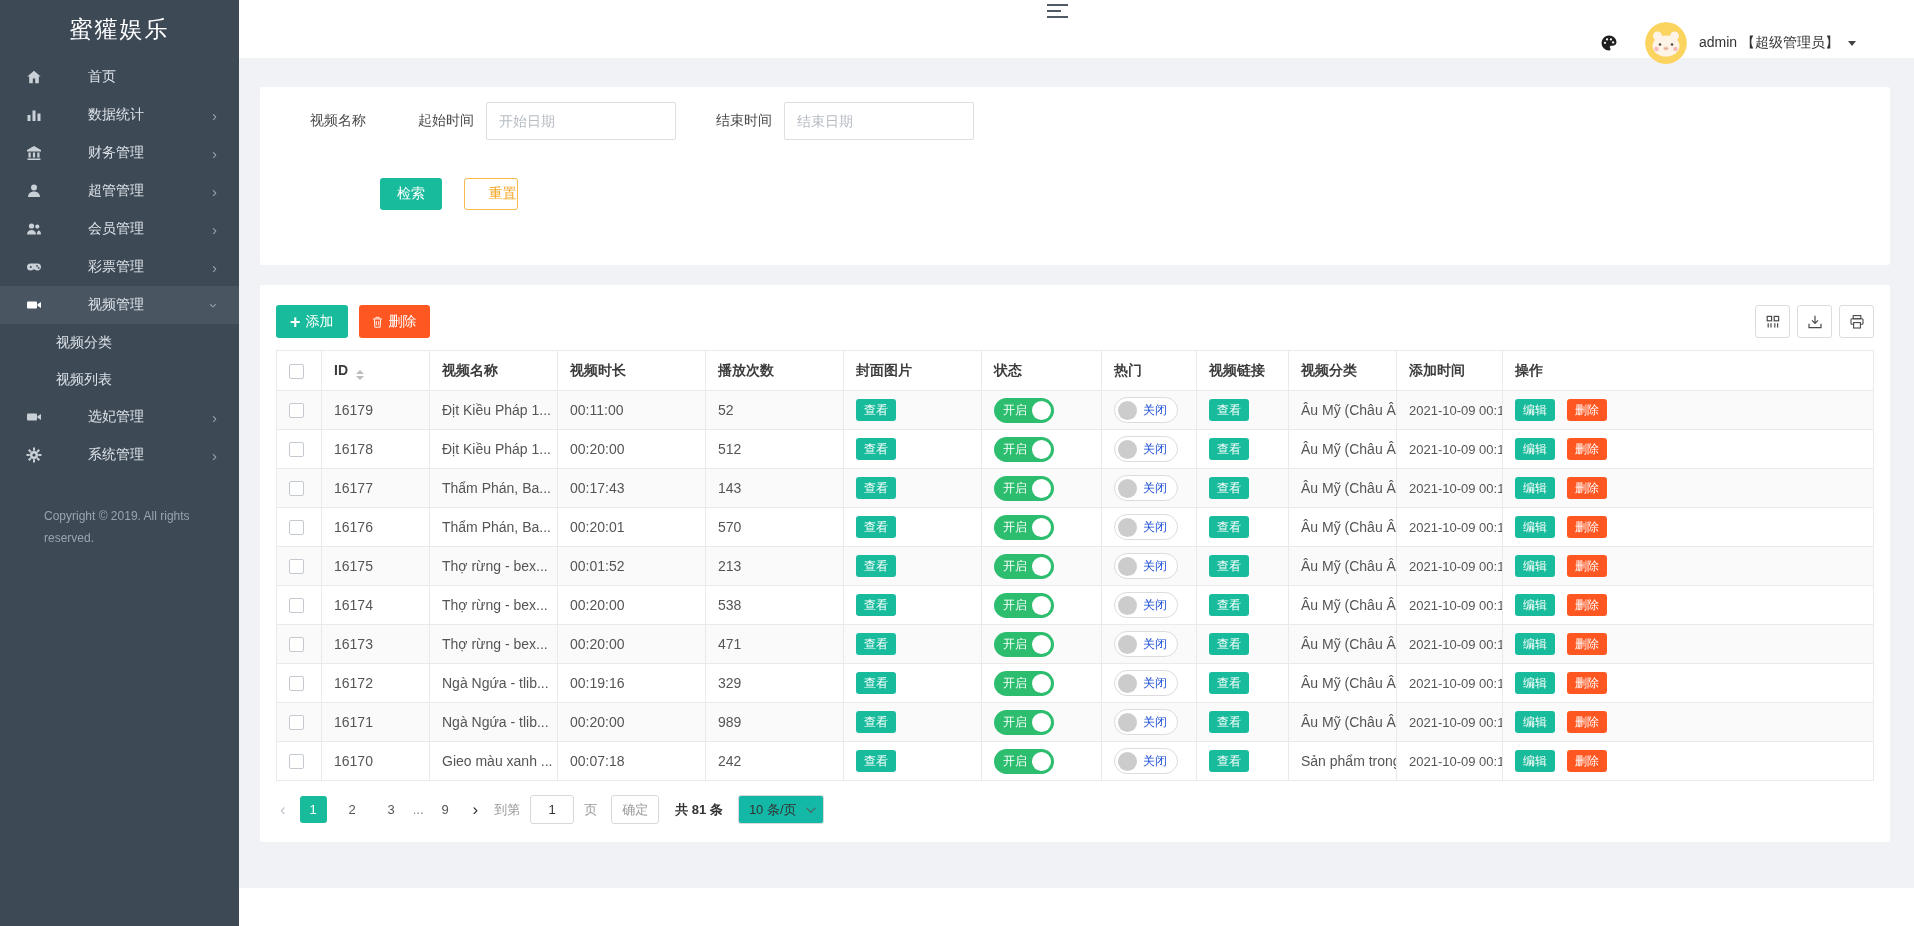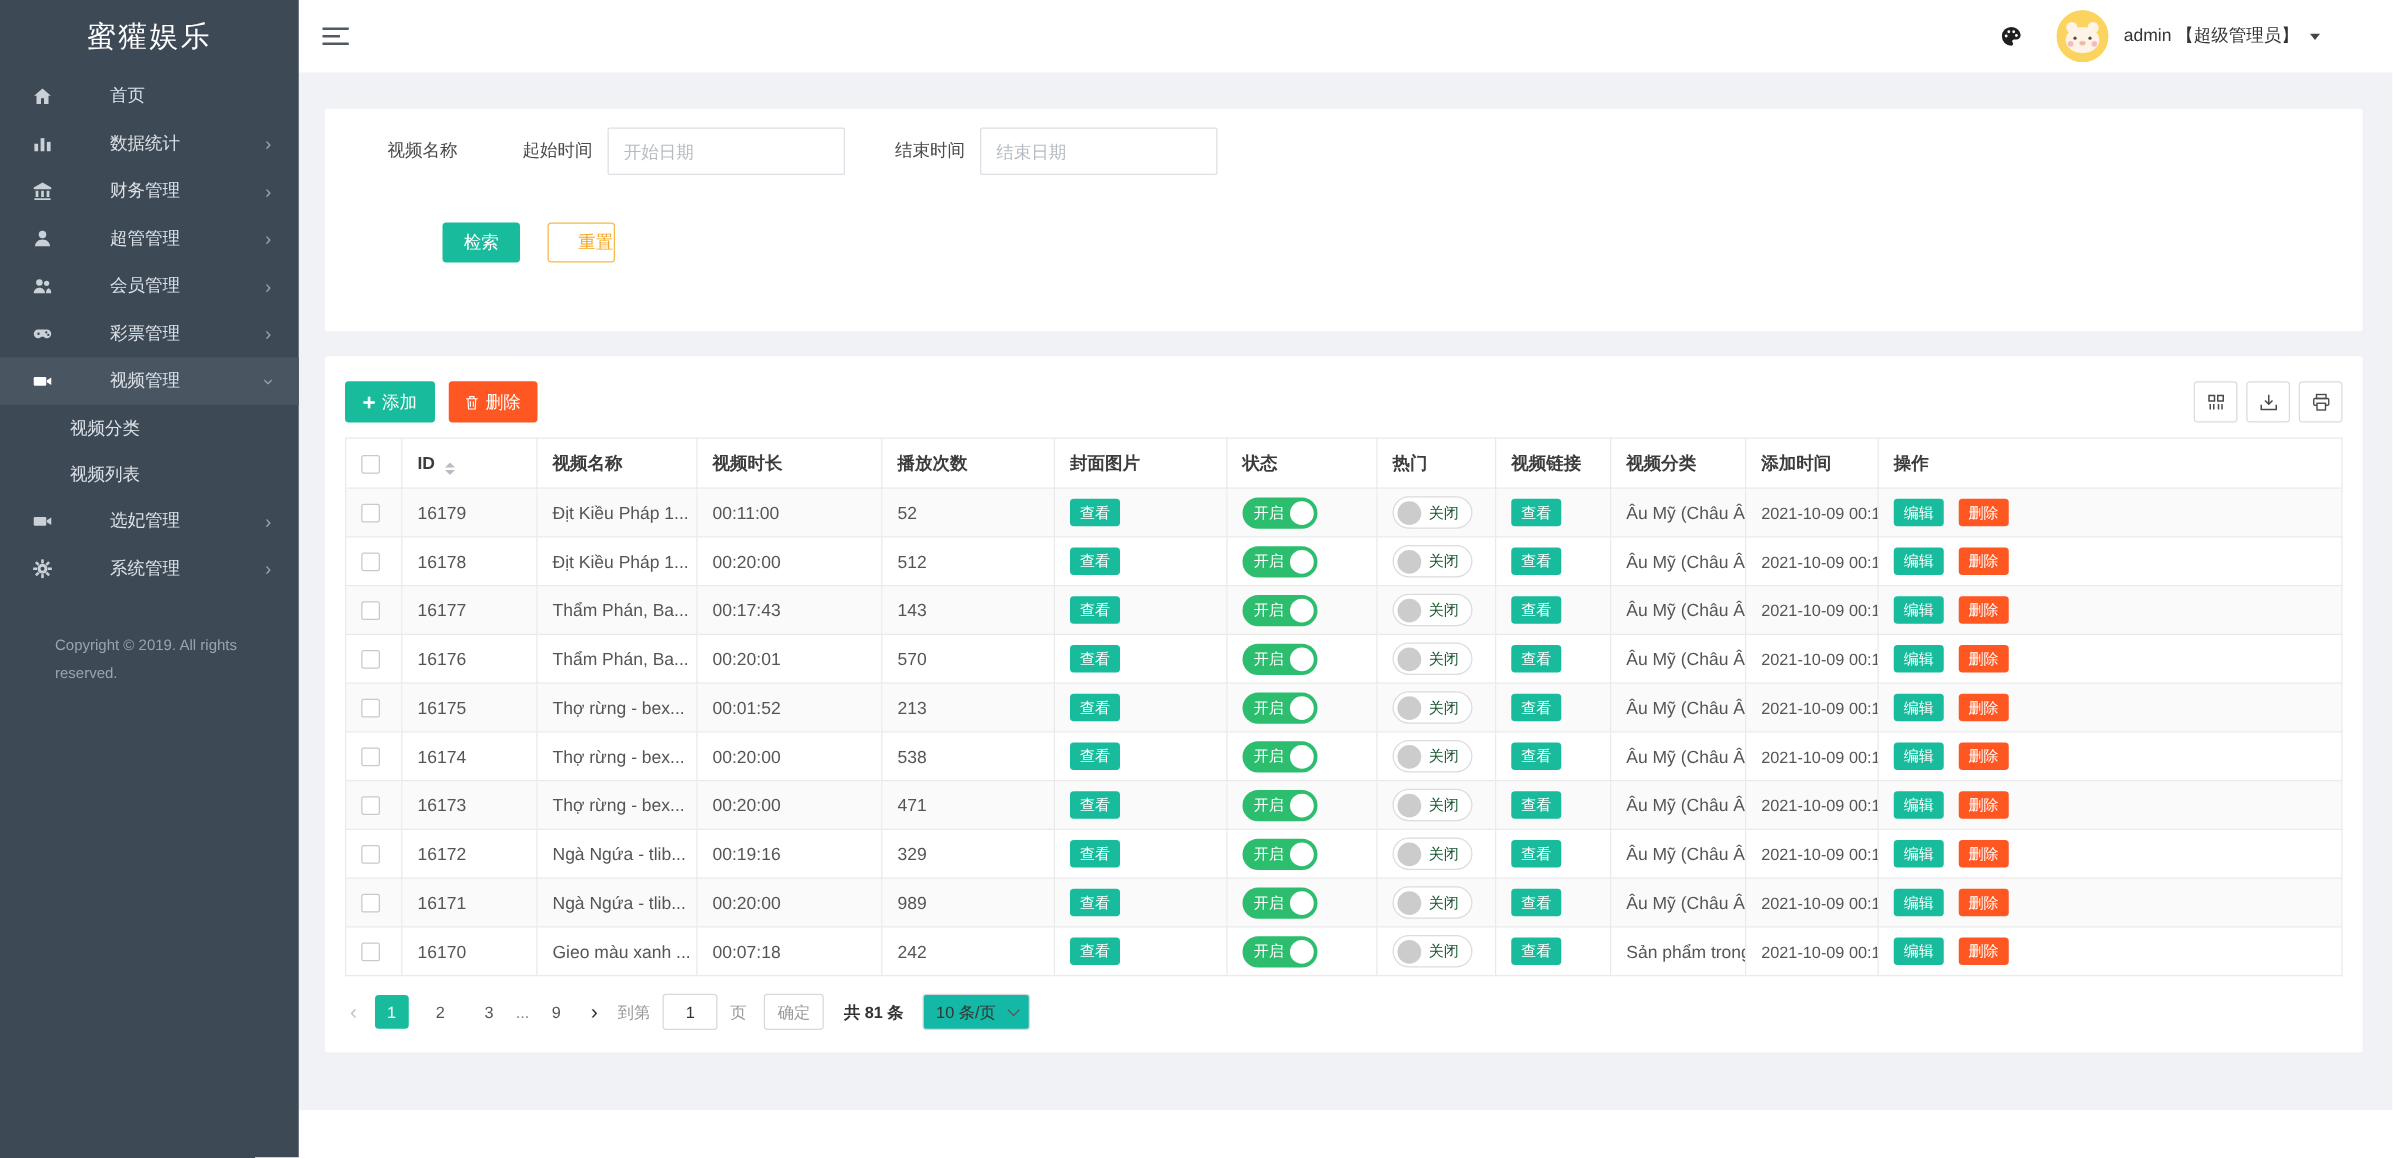--- a/index.html
+++ b/index.html
@@ -13,41 +13,41 @@
   .menu-item { height:38px; display:flex; align-items:center; padding:0 22px 0 25px; color:#dce2e8; font-size:14px; cursor:pointer;gap:32px; }
   .menu-item .mi-icon { width:17px; height:17px; margin-right:14px; flex:0 0 17px; display:flex; align-items:center; justify-content:center; }
   .menu-item .chev { margin-left:auto; color:#9aa4ae; font-size:15px; line-height:1; display:inline-block; }
   .menu-item.active { background:#4a5562; }
   .menu-item.active .chev { transform:rotate(90deg); }
   .submenu-item { height:37px; display:flex; align-items:center; padding-left:56px; color:#dce2e8; font-size:14px; cursor:pointer; }
   .copyright { margin-top:32px; padding:0 20px; color:#9aa4ad; font-size:12px; line-height:1.8;margin-left:24px; }
 
   
   .main { position:absolute; left:239px; top:0; width:1675px; }
-  .topbar { height:58px; background:#fff; display:flex; align-items:center; padding:0 58px 0 19px; }
+  .topbar { height:58px; background:#fff; display:flex; align-items:center; padding:0 58px 0 19px;flex-direction:column; }
   .hamburger { width:21px; cursor:pointer; }
   .hamburger span { display:block; height:2px; background:#505a64; margin:4px 0; }
   .hamburger span:nth-child(2) { width:68%; }
   .topbar-right { margin-left:auto; display:flex; align-items:center; }
   .palette { width:18px; height:18px; margin-right:27px; cursor:pointer; }
   .avatar { width:42px; height:42px; border-radius:50%; overflow:hidden; margin-right:12px; cursor:pointer; flex:0 0 42px; }
   .username { font-size:14px; color:#333; cursor:pointer; display:flex; align-items:center; white-space:nowrap; }
   .caret { width:0; height:0; border-left:4px solid transparent; border-right:4px solid transparent; border-top:5px solid #444; margin-left:9px; }
 
   .content { background:#f0f2f5; height:830px; padding:29px 24px 0 21px; }
   .card { background:#fff; border-radius:2px; }
 
   
   .search-card { height:178px; padding:15px 24px 0 50px; margin-bottom:20px; }
   .filter-row { display:flex; align-items:center; }
   .filter-group { display:flex; align-items:center; margin-right:40px; }
   .filter-label { font-size:14px; color:#4a4a4a; margin-right:12px; white-space:nowrap; }
   .filter-input { width:190px; height:38px; border:1px solid #dcdfe3; border-radius:2px; padding:0 12px; font-size:14px; color:#333; outline:none; font-family:inherit; background:#fff; }
   .filter-input::placeholder { color:#b6bcc3; }
-  .btn-row { margin-top:38px; margin-left:44px; display:flex; }
+  .btn-row { margin-top:38px; margin-left:70px; display:flex; }
   .btn-search { width:62px; height:32px; background:#18bc9c; border:none; color:#fff; font-size:14px; border-radius:3px; cursor:pointer; font-family:inherit; }
   .btn-reset { width:54px; height:32px; background:#fff; border:1px solid #f8b84a; color:#f5a623; font-size:14px; border-radius:3px; margin-left:22px; cursor:pointer; font-family:inherit;padding-left:23px; }
 
   
   .table-card { padding:20px 16px 18px; }
   .toolbar { display:flex; align-items:center; margin-bottom:12px; }
   .btn-add { height:33px; padding:0 14px; background:#18bc9c; color:#fff; border:none; border-radius:3px; font-size:14px; cursor:pointer; display:flex; align-items:center; font-family:inherit; }
   .btn-add .plus { font-size:18px; margin-right:5px; font-weight:bold; line-height:1; }
   .btn-delete { height:33px; padding:0 13px; background:#ff5722; color:#fff; border:none; border-radius:3px; font-size:14px; cursor:pointer; display:flex; align-items:center; margin-left:11px; font-family:inherit; }
   .btn-delete svg { margin-right:6px; }
@@ -67,21 +67,21 @@
   .sort .up { border-bottom:4px solid #b9bdc2; margin-bottom:2px; }
   .sort .down { border-top:4px solid #b9bdc2; }
 
   .pill-btn { display:inline-block; padding:5px 8px; border-radius:3px; font-size:12px; color:#fff; cursor:pointer; line-height:1; }
   .teal { background:#18bc9c; }
   .orange { background:#ff5722; }
   .gap { margin-right:8px; }
 
   .sw-on { display:inline-flex; align-items:center; height:25px; background:#2cbe6e; border-radius:13px; padding:0 3px 0 9px; color:#fff; font-size:12px; cursor:pointer; }
   .sw-on .knob { width:19px; height:19px; background:#fff; border-radius:50%; margin-left:5px; }
-  .sw-off { display:inline-flex; align-items:center; height:26px; background:#fff; border:1px solid #dcdcdc; border-radius:14px; padding:0 10px 0 3px; color:#14532d; font-size:12px; cursor:pointer; }
+  .sw-off { display:inline-flex; align-items:center; height:26px; background:#fff; border:1px solid #dcdcdc; border-radius:14px; padding:0 10px 0 3px; color:#1d4ed8; font-size:12px; cursor:pointer; }
   .sw-off .knob { width:19px; height:19px; background:#ccc; border-radius:50%; margin-right:6px; }
 
   
   .pagination { display:flex; align-items:center; margin-top:14px; padding-left:4px; }
   .pg-prev { color:#c0c4cc; font-size:17px; margin-right:8px; cursor:pointer; }
   .pg-next { color:#333; font-size:17px; margin:0 12px 0 8px; cursor:pointer; }
   .pg-num { min-width:27px; height:27px; line-height:27px; text-align:center; margin:0 6px; font-size:13px; color:#555; cursor:pointer; border-radius:3px; }
   .pg-num.active { background:#18bc9c; color:#fff; }
   .pg-ellipsis { margin:0 2px; color:#888; font-size:13px; }
   .pg-goto-label { color:#999; font-size:13px; margin:0 4px; }

